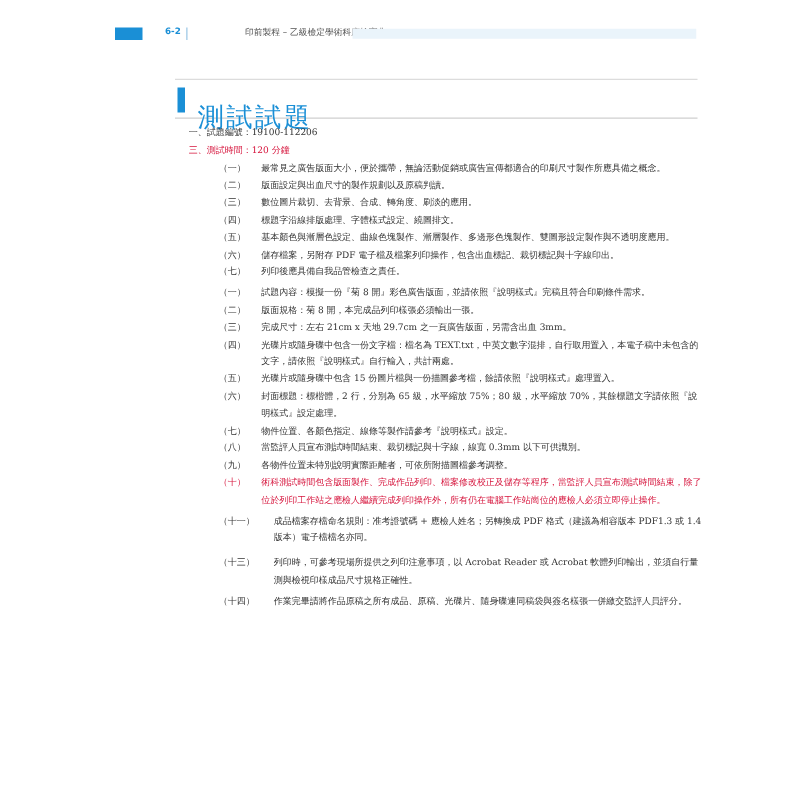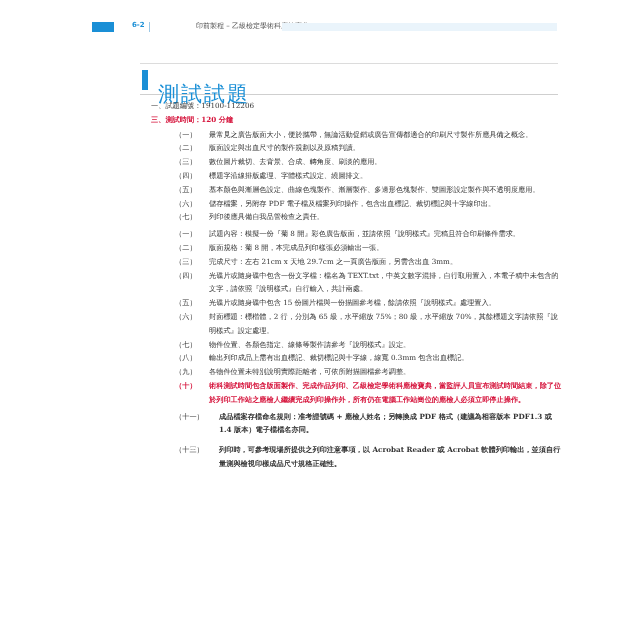--- a/index.html
+++ b/index.html
@@ -17,22 +17,22 @@
   .titlebar .mark { position:absolute; left:2px; top:6px; width:6px; height:20px; background:#1a8fd6; }
   .titlebar .title { position:absolute; left:18px; top:16px; font-family:Liberation Sans, sans-serif; font-size:21px; color:#1a8fd6; letter-spacing:2px; }
 
   .content { position:absolute; top:99px; left:116px; width:430px; font-size:7.2px; line-height:13.8px;margin-left:35px; }
   .line { position:relative; white-space:nowrap; }
   .l1 { padding-left:0; }
   .l2 { padding-left:26px; }
   .l2 .num { position:absolute; left:24px; }
   .l2 .txt { display:inline-block; padding-left:32px; white-space:normal; width:356px; vertical-align:top; }
   .l3 .num { position:absolute; left:24px; }
-  .l3 .txt { display:inline-block; padding-left:42px; white-space:normal; width:346px; vertical-align:top; margin-left:26px;font-weight:bold; }
-  .red { color:#d6143c; font-weight:bold; }
+  .l3 .txt { display:inline-block; padding-left:42px; white-space:normal; width:346px; vertical-align:top; margin-left:26px; }
+  .red { color:#d6143c; font-weight:normal; }
   .item { margin-bottom:0.5px; }
   .gap { height:3px; }
 </style>
 </head>
 <body>
 
 <div class="header">
   <div class="tab"></div>
   <span class="pagenum">6-2</span>
   <div class="sep"></div>
@@ -64,22 +64,23 @@
 
   <div class="gap"></div>
 
   <div class="line l2"><span class="num">（一）</span><span class="txt">試題內容：模擬一份『菊 8 開』彩色廣告版面，並請依照『說明樣式』完稿且符合印刷條件需求。</span></div>
   <div class="line l2"><span class="num">（二）</span><span class="txt">版面規格：菊 8 開，本完成品列印樣張必須輸出一張。</span></div>
   <div class="line l2"><span class="num">（三）</span><span class="txt">完成尺寸：左右 21cm x 天地 29.7cm 之一頁廣告版面，另需含出血 3mm。</span></div>
   <div class="line l2"><span class="num">（四）</span><span class="txt">光碟片或隨身碟中包含一份文字檔：檔名為 TEXT.txt，中英文數字混排，自行取用置入，本電子稿中未包含的文字，請依照『說明樣式』自行輸入，共計兩處。</span></div>
   <div class="line l2"><span class="num">（五）</span><span class="txt">光碟片或隨身碟中包含 15 份圖片檔與一份描圖參考檔，餘請依照『說明樣式』處理置入。</span></div>
   <div class="line l2"><span class="num">（六）</span><span class="txt">封面標題：標楷體，2 行，分別為 65 級，水平縮放 75%；80 級，水平縮放 70%，其餘標題文字請依照『說明樣式』設定處理。</span></div>
   <div class="line l2"><span class="num">（七）</span><span class="txt">物件位置、各顏色指定、線條等製作請參考『說明樣式』設定。</span></div>
-  <div class="line l2"><span class="num">（八）</span><span class="txt">輸出列印成品上需有出血標記、裁切標記與十字線，線寬 0.3mm 包含出血標記。</span></div>
+  <div class="line l2"><span class="num">（八）</span><span class="txt">當監評人員宣布測試時間結束、裁切標記與十字線，線寬 0.3mm 以下可供識別。</span></div>
   <div class="line l2"><span class="num">（九）</span><span class="txt">各物件位置未特別說明實際距離者，可依所附描圖檔參考調整。</span></div>
-  <div class="line l2 red"><span class="num">（十）</span><span class="txt">術科測試時間包含版面製作、完成作品列印、乙級檢定學術科應檢寶典，當監評人員宣布測試時間結束，除了位於列印工作站之應檢人繼續完成列印操作外，所有仍在電腦工作站崗位的應檢人必須立即停止操作。</span></div>
+  <div class="line l2 red"><span class="num">（十）</span><span class="txt">術科測試時間包含版面製作、完成作品列印、檔案修改校正及儲存等程序，當監評人員宣布測試時間結束，除了位於列印工作站之應檢人繼續完成列印操作外，所有仍在電腦工作站崗位的應檢人必須立即停止操作。</span></div>
   <div class="gap"></div>
   <div class="line l3"><span class="num">（十一）</span><span class="txt">成品檔案存檔命名規則：准考證號碼 + 應檢人姓名；另轉換成 PDF 格式（建議為相容版本 PDF1.3 或 1.4 版本）電子檔檔名亦同。</span></div>
   <div class="gap"></div>
   <div class="gap"></div>
   <div class="line l3"><span class="num">（十三）</span><span class="txt">列印時，可參考現場所提供之列印注意事項，以 Acrobat Reader 或 Acrobat 軟體列印輸出，並須自行量測與檢視印樣成品尺寸規格正確性。</span></div>
   <div class="gap"></div>
+  <div class="line l3"><span class="num">（十四）</span><span class="txt">作業完畢請將作品原稿之所有成品、原稿、光碟片、隨身碟連同稿袋與簽名樣張一併繳交監評人員評分。</span></div>
 </div>
 
 </body></html>

